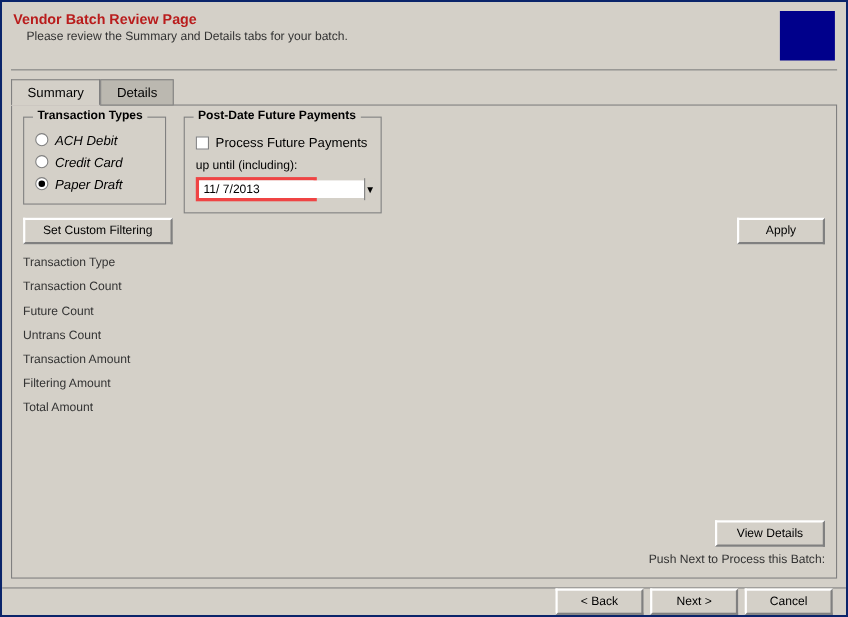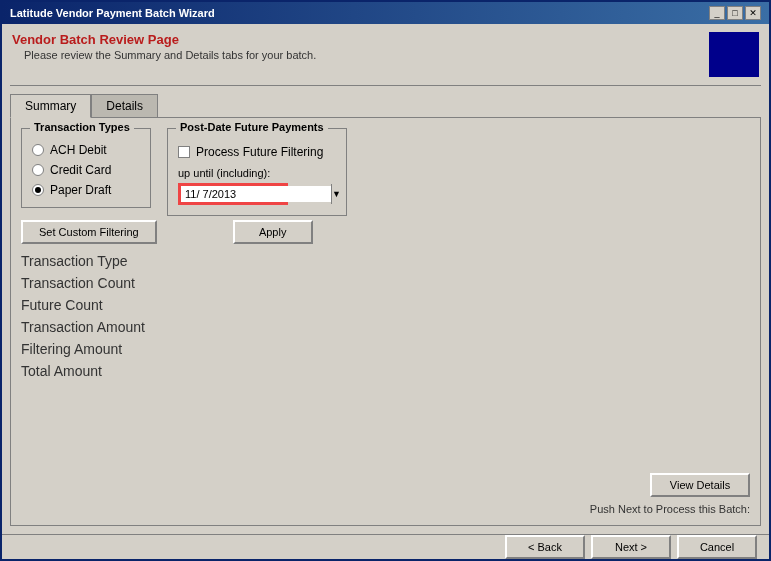--- a/index.html
+++ b/index.html
@@ -167,23 +167,23 @@
 
     .radio-group {
       display: flex;
       flex-direction: column;
       gap: 6px;
       margin-top: 8px;
     }
 
     .radio-item {
       display: flex;
-      align-items: center;
       gap: 6px;
       cursor: pointer;
+      font-style: italic;
     }
 
     .radio-circle {
       width: 12px;
       height: 12px;
       border: 1px solid #808080;
       border-radius: 50%;
       background: white;
       display: flex;
       align-items: center;
@@ -250,20 +250,21 @@
       align-items: center;
       justify-content: center;
       cursor: pointer;
       font-size: 9px;
     }
 
     .btn-row {
       display: flex;
       gap: 8px;
       margin-top: 4px;
+      justify-content: space-between;
     }
 
     .win-btn {
       background: #d4d0c8;
       border: 2px solid;
       border-color: #ffffff #808080 #808080 #ffffff;
       padding: 4px 16px;
       font-size: 11px;
       cursor: pointer;
       min-width: 80px;
@@ -281,21 +282,21 @@
       padding: 8px 0;
     }
 
     .info-row {
       display: flex;
       align-items: center;
       height: 18px;
     }
 
     .info-label {
-      font-size: 14px;
+      font-size: 11px;
       width: 160px;
       color: #333;
     }
 
     .info-value {
       font-size: 11px;
       color: #333;
     }
 
     .bottom-bar {
@@ -332,28 +333,20 @@
     .push-next-text {
       font-size: 11px;
       color: #333;
     }
   </style>
 </head>
 <body>
 
 <div class="window">
 
-  <div class="title-bar">
-    <span class="title-bar-text">Latitude Vendor Payment Batch Wizard</span>
-    <div class="title-bar-buttons">
-      <div class="title-btn">_</div>
-      <div class="title-btn">□</div>
-      <div class="title-btn">✕</div>
-    </div>
-  </div>
 
   <div class="window-content">
 
     <div class="header-area">
       <div class="header-text">
         <div class="header-title">Vendor Batch Review Page</div>
         <div class="header-subtitle">Please review the Summary and Details tabs for your batch.</div>
       </div>
       <div class="header-logo"></div>
     </div>
@@ -391,21 +384,21 @@
                 <span>Paper Draft</span>
               </label>
             </div>
           </div>
 
           <div class="group-box" style="min-width:180px;">
             <span class="group-box-title">Post-Date Future Payments</span>
             <div style="margin-top:10px;">
               <label class="checkbox-item">
                 <div class="checkbox-box"></div>
-                <span>Process Future Filtering</span>
+                <span>Process Future Payments</span>
               </label>
               <div class="date-label">up until (including):</div>
               <div class="date-input-wrap">
                 <input class="date-input" type="text" value="11/ 7/2013" style="">
                 <div class="date-dropdown-btn">▼</div>
               </div>
             </div>
           </div>
         </div>
 
@@ -423,20 +416,24 @@
               </div>
               <div class="info-row">
                 <span class="info-label">Transaction Count</span>
                 <span class="info-value"></span>
               </div>
               <div class="info-row">
                 <span class="info-label">Future Count</span>
                 <span class="info-value"></span>
               </div>
               <div class="info-row">
+                <span class="info-label">Untrans Count</span>
+                <span class="info-value"></span>
+              </div>
+              <div class="info-row">
                 <span class="info-label">Transaction Amount</span>
                 <span class="info-value"></span>
               </div>
               <div class="info-row">
                 <span class="info-label">Filtering Amount</span>
                 <span class="info-value"></span>
               </div>
               <div class="info-row">
                 <span class="info-label">Total Amount</span>
                 <span class="info-value"></span>

